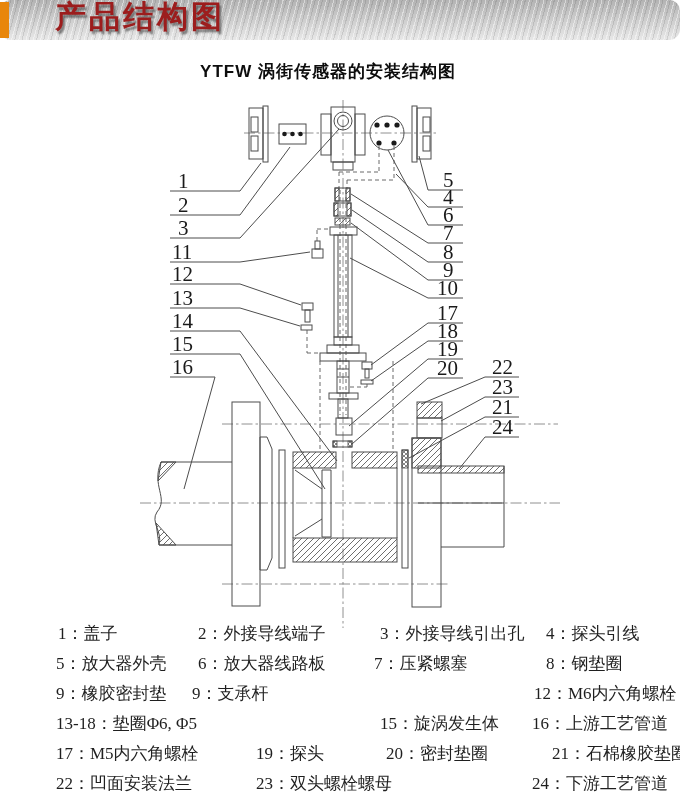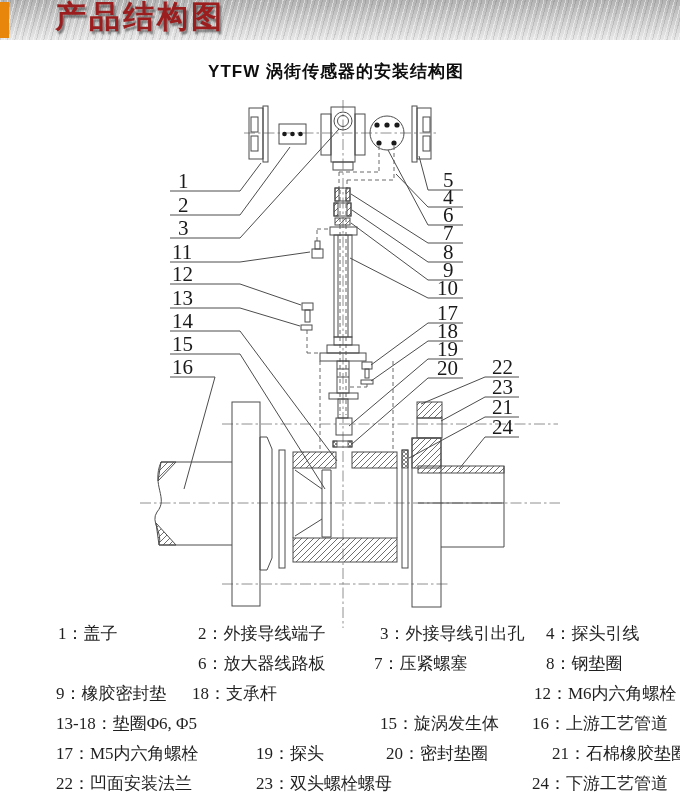--- a/index.html
+++ b/index.html
@@ -3,28 +3,28 @@
 <meta charset="utf-8">
 <style>
   html,body{margin:0;padding:0;background:#ffffff;}
   body{width:680px;height:802px;position:relative;overflow:hidden;
        font-family:"Liberation Serif",serif;}
 
   
   .banner{position:absolute;left:0;top:0;width:680px;height:40px;
     background:
       repeating-linear-gradient(105deg, rgba(255,255,255,.45) 0 1px, rgba(255,255,255,0) 1px 3px, rgba(0,0,0,.10) 3px 4px, rgba(0,0,0,0) 4px 7px),
-      linear-gradient(180deg,#b3b3b3 0%,#cbcbcb 45%,#e8e8e8 100%);}
+      linear-gradient(180deg,#b3b3b3 0%,#cbcbcb 45%,#e8e8e8 100%); border-radius: 11px;}
   .banner-accent{position:absolute;left:0;top:2px;width:9px;height:36px;background:#e8860b;}
   .banner h1{position:absolute;left:55px;top:-4px;margin:0;
     font-family:"Liberation Sans",sans-serif;font-size:31px;font-weight:bold;
     letter-spacing:3px;color:#9c1d1d;text-shadow:2px 3px 2px rgba(45,45,45,.55);}
 
   
-  .diagram-title{position:absolute;left:12px;top:60px;width:648px;text-align:center;
+  .diagram-title{position:absolute;left:4px;top:60px;width:648px;text-align:center;
     font-family:"Liberation Sans",sans-serif;font-size:17px;font-weight:bold;color:#0d0d0d;
     letter-spacing:1px;}
 
   
   .s{fill:none;stroke:#4d4d4d;stroke-width:1;}
   .hs{fill:url(#h);stroke:#4d4d4d;stroke-width:1;}
   .xs{fill:url(#xh);stroke:#4d4d4d;stroke-width:.8;}
   .dot{fill:#1a1a1a;stroke:none;}
   .dash{fill:none;stroke:#5a5a5a;stroke-width:.9;stroke-dasharray:4 3;}
   .cl{fill:none;stroke:#848484;stroke-width:.9;stroke-dasharray:11 3 2.5 3;}
@@ -310,26 +310,27 @@
     <text class="num" x="492" y="434">24</text>
   </g>
 </svg>
 
 <div class="legend">
   <span class="li" style="top:622px;left:30px">1：盖子</span>
   <span class="li" style="top:622px;left:170px">2：外接导线端子</span>
   <span class="li" style="top:622px;left:352px">3：外接导线引出孔</span>
   <span class="li" style="top:622px;left:518px">4：探头引线</span>
 
+  <span class="li" style="top:652px;left:28px">5：放大器外壳</span>
   <span class="li" style="top:652px;left:170px">6：放大器线路板</span>
   <span class="li" style="top:652px;left:346px">7：压紧螺塞</span>
   <span class="li" style="top:652px;left:518px">8：钢垫圈</span>
 
   <span class="li" style="top:682px;left:28px">9：橡胶密封垫</span>
-  <span class="li" style="top:682px;left:164px">18：支承杆</span>
+  <span class="li" style="top:682px;left:164px">9：支承杆</span>
   <span class="li" style="top:682px;left:506px">12：M6内六角螺栓</span>
 
   <span class="li" style="top:712px;left:28px">13-18：垫圈Φ6, Φ5</span>
   <span class="li" style="top:712px;left:352px">15：旋涡发生体</span>
   <span class="li" style="top:712px;left:504px">16：上游工艺管道</span>
 
   <span class="li" style="top:742px;left:28px">17：M5内六角螺栓</span>
   <span class="li" style="top:742px;left:228px">19：探头</span>
   <span class="li" style="top:742px;left:358px">20：密封垫圈</span>
   <span class="li" style="top:742px;left:524px">21：石棉橡胶垫圈</span>

